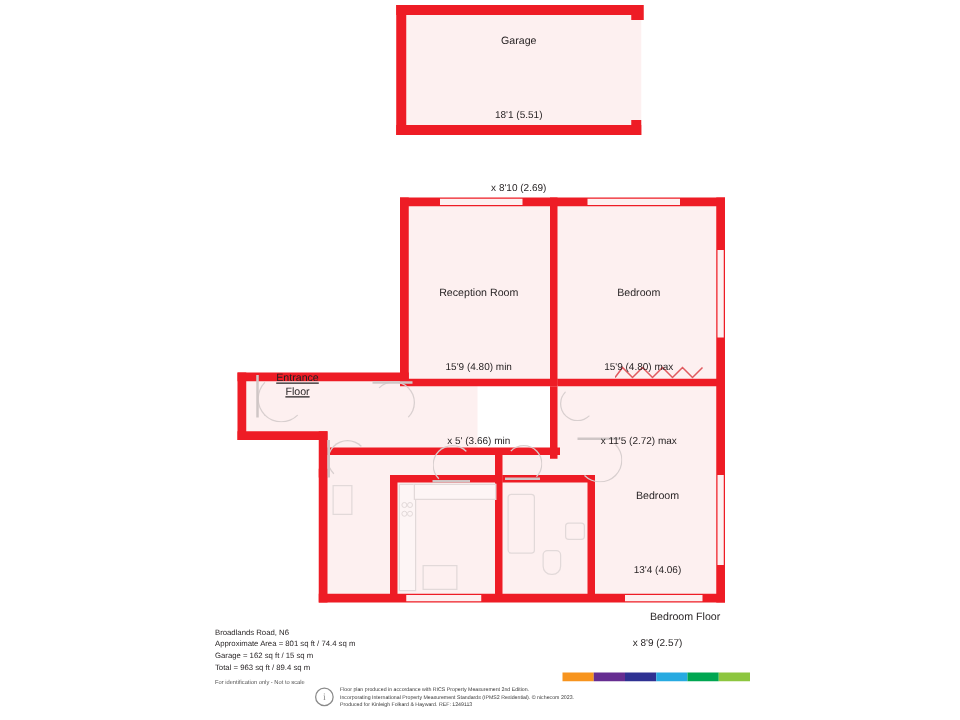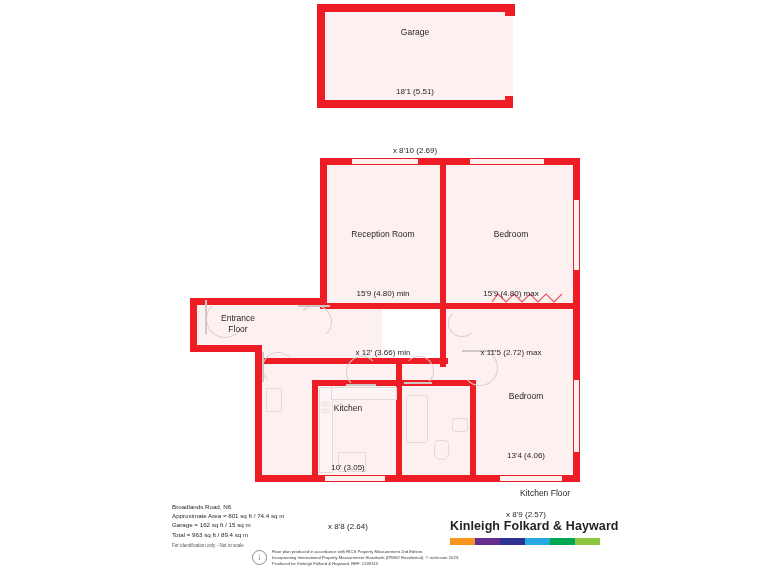--- a/index.html
+++ b/index.html
@@ -249,59 +249,53 @@
 
   <div style="position:absolute; left:406px; top:395px; width:20px; height:46px; border:1px solid #e2d9d9; border-radius:3px;"></div>
   <div style="position:absolute; left:434px; top:440px; width:13px; height:18px; border:1px solid #e2d9d9; border-radius:4px 4px 7px 7px;"></div>
   <div style="position:absolute; left:452px; top:418px; width:14px; height:12px; border:1px solid #e2d9d9; border-radius:3px;"></div>
 
   <div style="position:absolute; left:266px; top:388px; width:14px; height:22px; border:1px solid #e2d9d9;"></div>
 
   <div class="room-label" style="left:328px; top:229px; width:110px;">
     <span class="rname">Reception Room</span>
     <span class="rdim">15'9 (4.80) min</span>
-    <span class="rdim">x 12' (3.66) min</span>
+    <span class="rdim">x 5' (3.66) min</span>
   </div>
 
   <div class="room-label" style="left:452px; top:229px; width:118px;">
     <span class="rname">Bedroom</span>
     <span class="rdim">15'9 (4.80) max</span>
     <span class="rdim">x 11'5 (2.72) max</span>
   </div>
 
   <div class="room-label" style="left:480px; top:391px; width:92px;">
     <span class="rname">Bedroom</span>
     <span class="rdim">13'4 (4.06)</span>
     <span class="rdim">x 8'9 (2.57)</span>
   </div>
 
-  <div class="room-label" style="left:311px; top:403px; width:74px;">
-    <span class="rname">Kitchen</span>
-    <span class="rdim">10' (3.05)</span>
-    <span class="rdim">x 8'8 (2.64)</span>
-  </div>
-
-  <div class="room-label" style="left:204px; top:313px; width:68px;">
+
+  <div class="room-label" style="left:204px; top:297px; width:68px;text-decoration:underline;">
     <span class="rname">Entrance</span>
     <span class="rname">Floor</span>
   </div>
 
   <div class="footer">
 
-    <div class="floor-caption">Kitchen Floor</div>
+    <div class="floor-caption">Bedroom Floor</div>
 
     <div class="addr-block">
       <span class="line">Broadlands Road, N6</span>
       <span class="line">Approximate Area = 801 sq ft / 74.4 sq m</span>
       <span class="line">Garage = 162 sq ft / 15 sq m</span>
       <span class="line">Total = 963 sq ft / 89.4 sq m</span>
       <span class="tiny">For identification only - Not to scale</span>
     </div>
 
-    <div class="brand">Kinleigh Folkard &amp; Hayward</div>
     <div class="brand-bar">
       <span style="background:#f7941e"></span>
       <span style="background:#662d91"></span>
       <span style="background:#2e3192"></span>
       <span style="background:#27aae1"></span>
       <span style="background:#00a651"></span>
       <span style="background:#8dc63f"></span>
     </div>
 
     <div class="info-icon">i</div>

